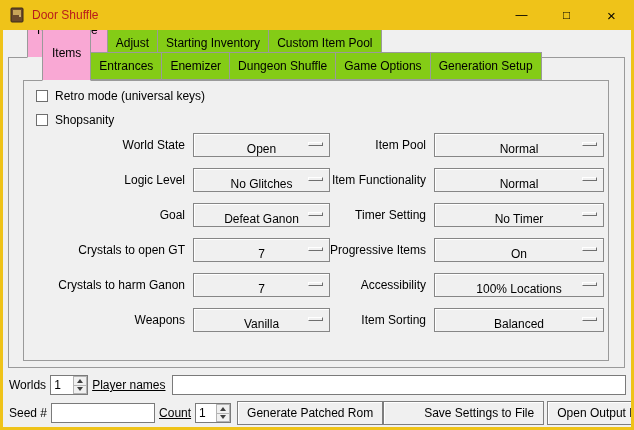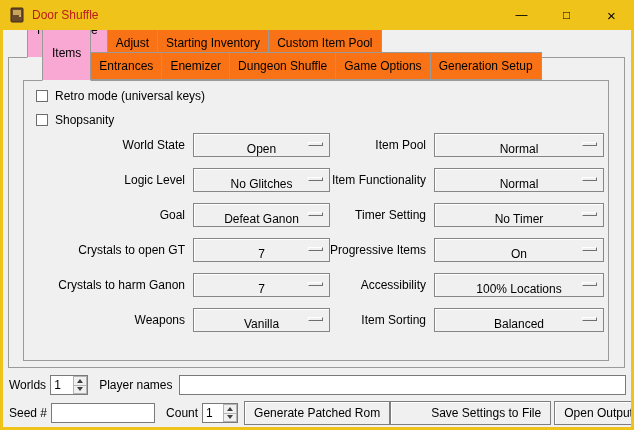--- a/index.html
+++ b/index.html
@@ -35,21 +35,21 @@
     width:628px; height:397px;
     background:#f0f0f0;
     overflow:hidden;
   }
   
   .tabstrip { position:absolute; display:flex; align-items:flex-end; z-index:3; }
   .outer-tabs { left:5px; top:4px; height:24px; }
   .inner-tabs { left:20px; top:29px; height:22px; }
   .tab {
     padding:6px 8px; border:1px solid #9a9a9a;
-    background:#f97316; margin-bottom:1px; cursor:default;
+    background:#84cc16; margin-bottom:1px; cursor:default;
     white-space:nowrap;
   }
   .tab + .tab { margin-left:-1px; }
   .tab.active {
     background:#f9a8d4; margin-bottom:0; padding:20px 9px;
     border-bottom:1px solid #f0f0f0; position:relative; z-index:4;margin-left:19px;
   }
   .outer-pane {
     position:absolute; left:5px; top:27px; width:617px; height:311px;
     border:1px solid #9a9a9a; background:#f0f0f0; z-index:1;
@@ -101,21 +101,21 @@
   }
   .spin .arr + .arr { border-top:none; }
   .tri-up { width:0; height:0; border-left:3px solid transparent; border-right:3px solid transparent; border-bottom:4px solid #3f3f3f; }
   .tri-down { width:0; height:0; border-left:3px solid transparent; border-right:3px solid transparent; border-top:4px solid #3f3f3f; }
   .btn {
     height:24px; background:#f0f0f0; border:1px solid #7e7e7e;
     box-shadow:inset 1px 1px 0 #ffffff;
     font:12px "Liberation Sans", sans-serif; padding:0 9px; white-space:nowrap; cursor:default;
   }
   .lbl-static { white-space:nowrap; }
-  .mr4 { margin-right:4px; } .ml10 { margin-left:11px; } .mr6 { margin-right:6px; } .ml6 { margin-left:6px; }
+  .mr4 { margin-right:4px; } .ml10 { margin-left:4px;text-decoration:underline; } .mr6 { margin-right:6px; } .ml6 { margin-left:6px; }
 </style>
 </head>
 <body>
 
 <div class="window">
 
   <div class="titlebar">
     <svg class="app-icon" viewBox="0 0 16 16">
       <rect x="2" y="1" width="12" height="14" rx="1" fill="#6b4a2b" stroke="#3c2a18" stroke-width="1"></rect>
       <rect x="4" y="3" width="8" height="5" fill="#c8a558"></rect>

